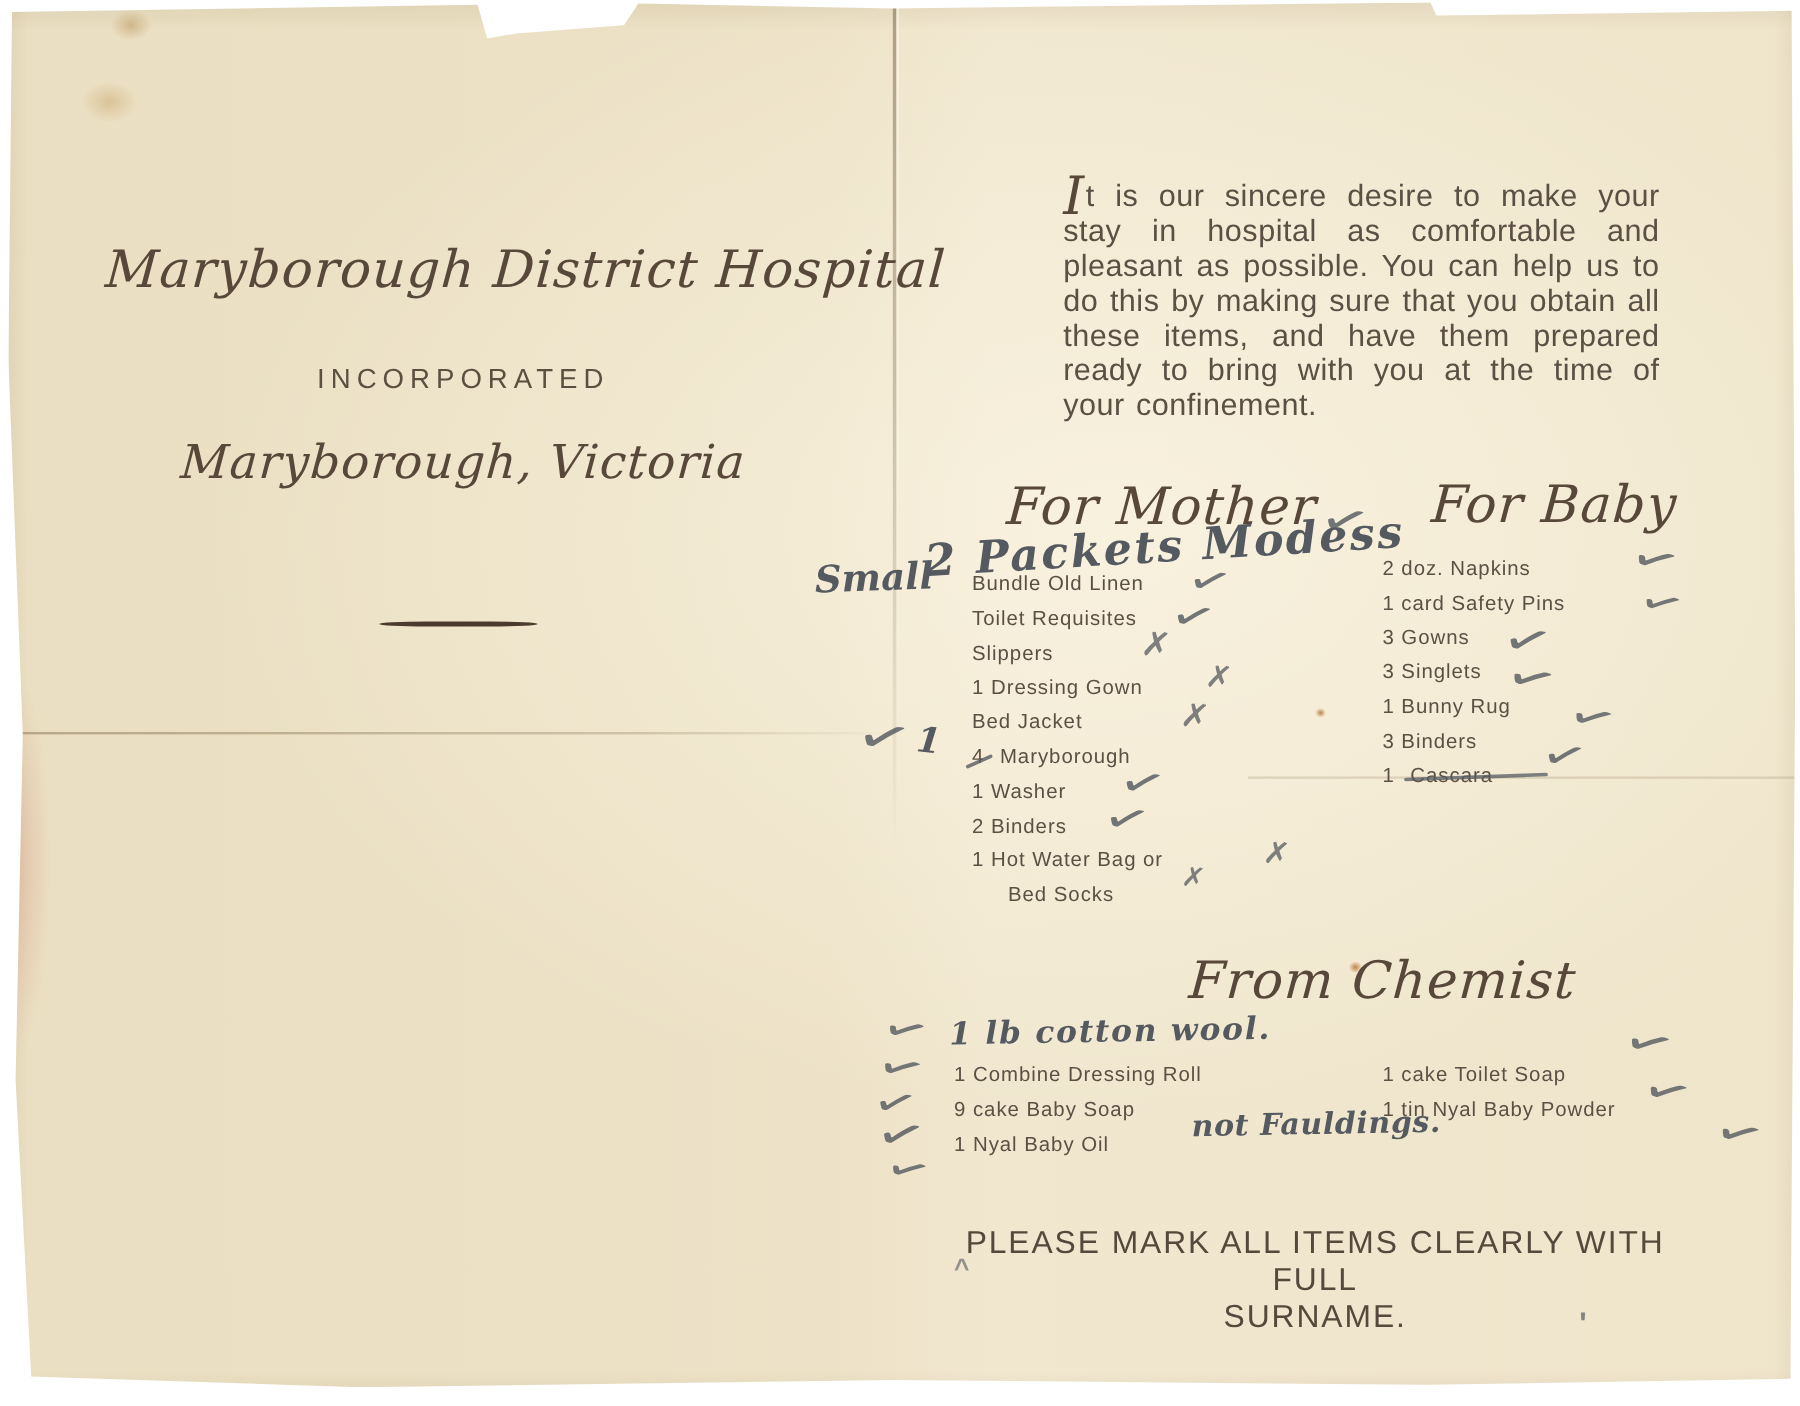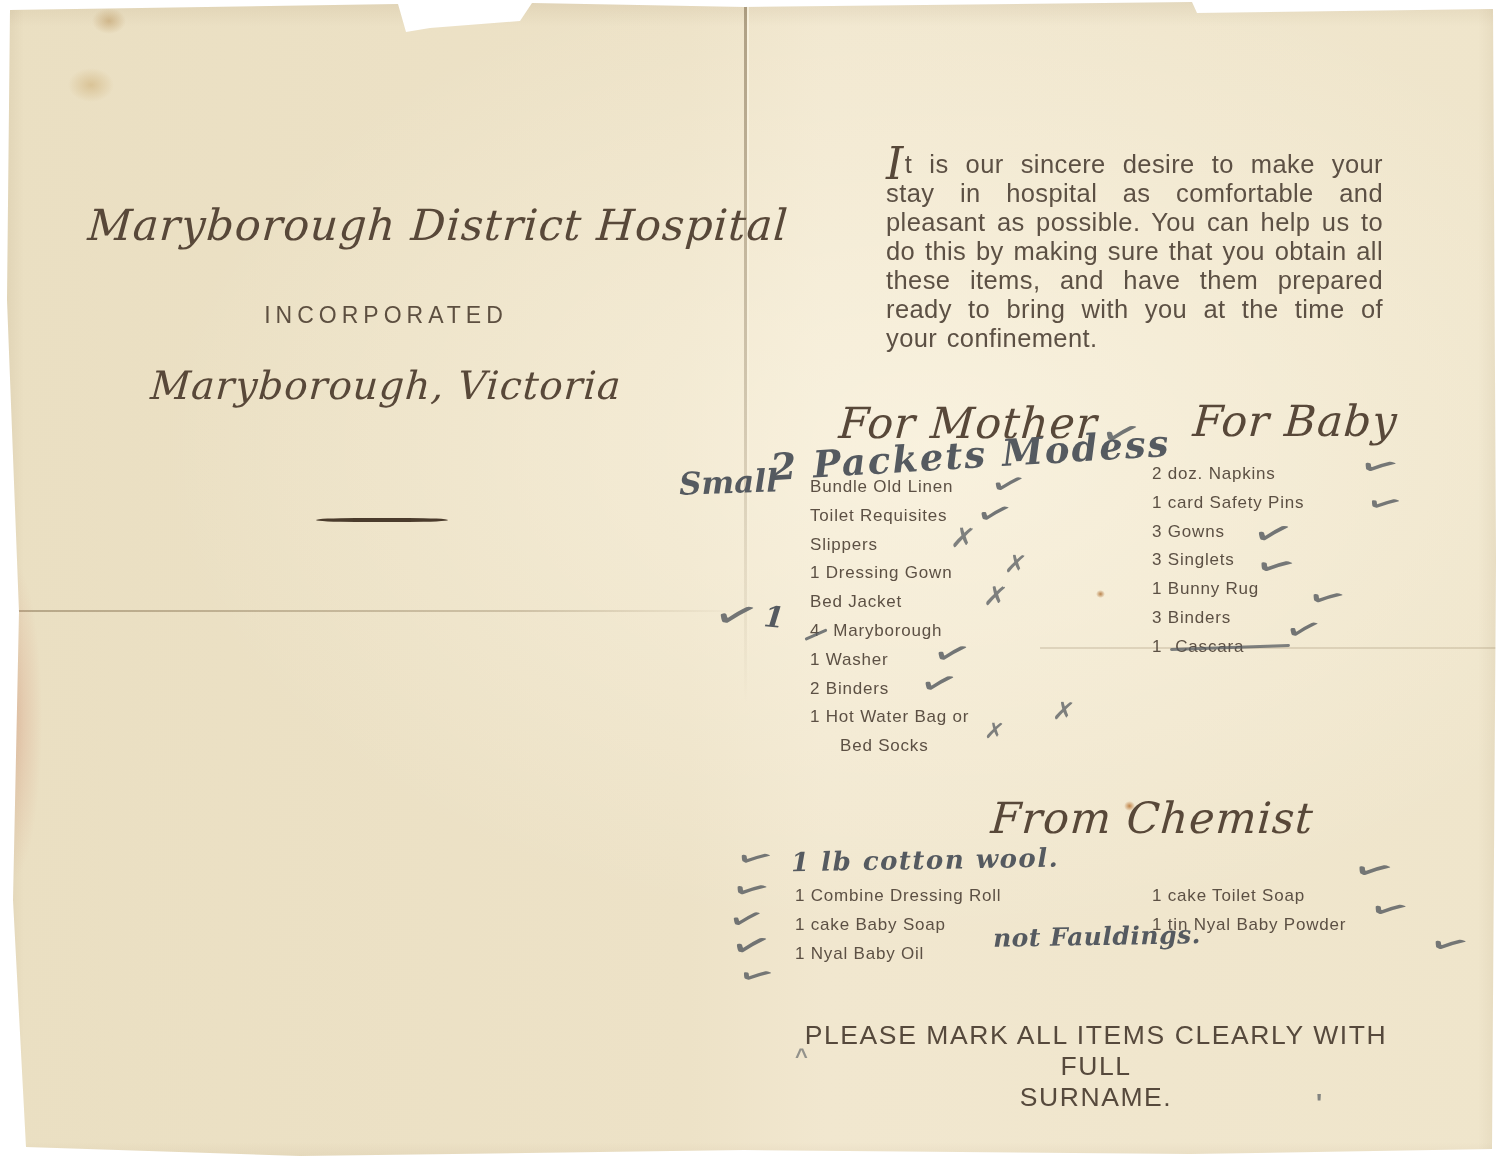--- a/index.html
+++ b/index.html
@@ -129,21 +129,21 @@
       <div class="row">1 card Safety Pins</div>
       <div class="row">3 Gowns</div>
       <div class="row">3 Singlets</div>
       <div class="row">1 Bunny Rug</div>
       <div class="row">3 Binders</div>
       <div class="row row-strike"><span>1</span><span class="gap">Cascara</span></div>
     </div>
 
     <div class="list chemist-left print">
       <div class="row">1 Combine Dressing Roll</div>
-      <div class="row">1 cake Baby Soap</div>
+      <div class="row">9 cake Baby Soap</div>
       <div class="row">1 Nyal Baby Oil</div>
     </div>
     <div class="list chemist-right print">
       <div class="row">1 cake Toilet Soap</div>
       <div class="row">1 tin Nyal Baby Powder</div>
     </div>
 
     <div class="hw hw-modess">2 Packets Modess</div>
     <div class="hw hw-small">Small</div>
     <div class="hw hw-one">1</div>

